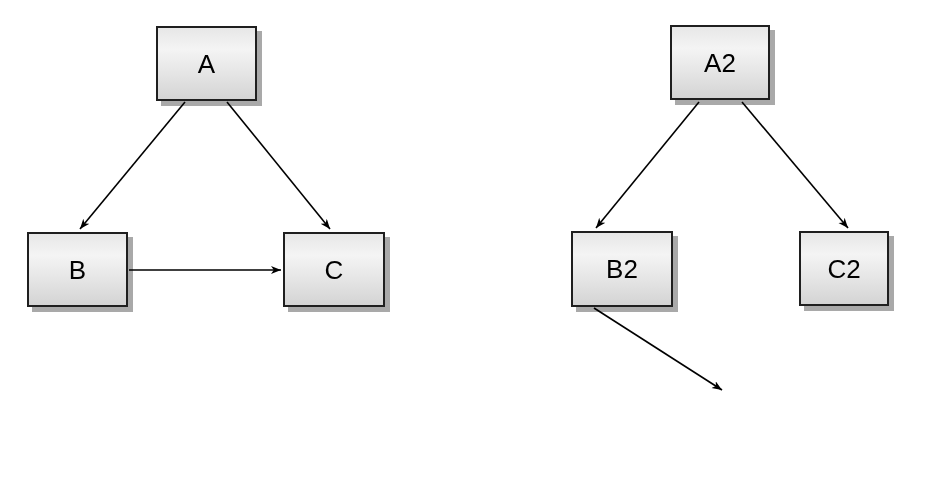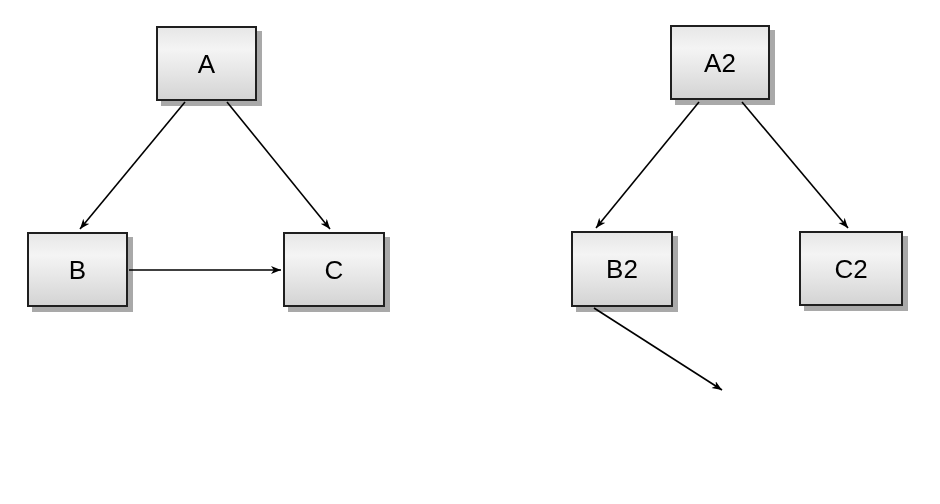--- a/index.html
+++ b/index.html
@@ -62,21 +62,21 @@
       </div>
       <div class="graph-node" style="left: 283px; top: 232px; width: 102px; height: 75px;">
         <span class="node-label">C</span>
       </div>
       <div class="graph-node" style="left: 670px; top: 25px; width: 100px; height: 75px;">
         <span class="node-label">A2</span>
       </div>
       <div class="graph-node" style="left: 543px; top: 231px; width: 102px; height: 76px; margin-left: 28px;">
         <span class="node-label">B2</span>
       </div>
-      <div class="graph-node" style="left: 799px; top: 231px; width: 104px; height: 75px;">
+      <div class="graph-node" style="left: 799px; top: 231px; width: 90px; height: 75px;">
         <span class="node-label">C2</span>
       </div>
     </div>
   <svg class="edge-layer" width="940" height="504" viewBox="0 0 940 504" xmlns="http://www.w3.org/2000/svg">
     <defs>
       <marker id="arrowhead" markerUnits="userSpaceOnUse" markerWidth="12" markerHeight="10" refX="10" refY="4" orient="auto">
         <path d="M0,0 L10,4 L0,8 L2.8,4 Z" fill="#000000"></path>
       </marker>
     </defs>
     <g>

